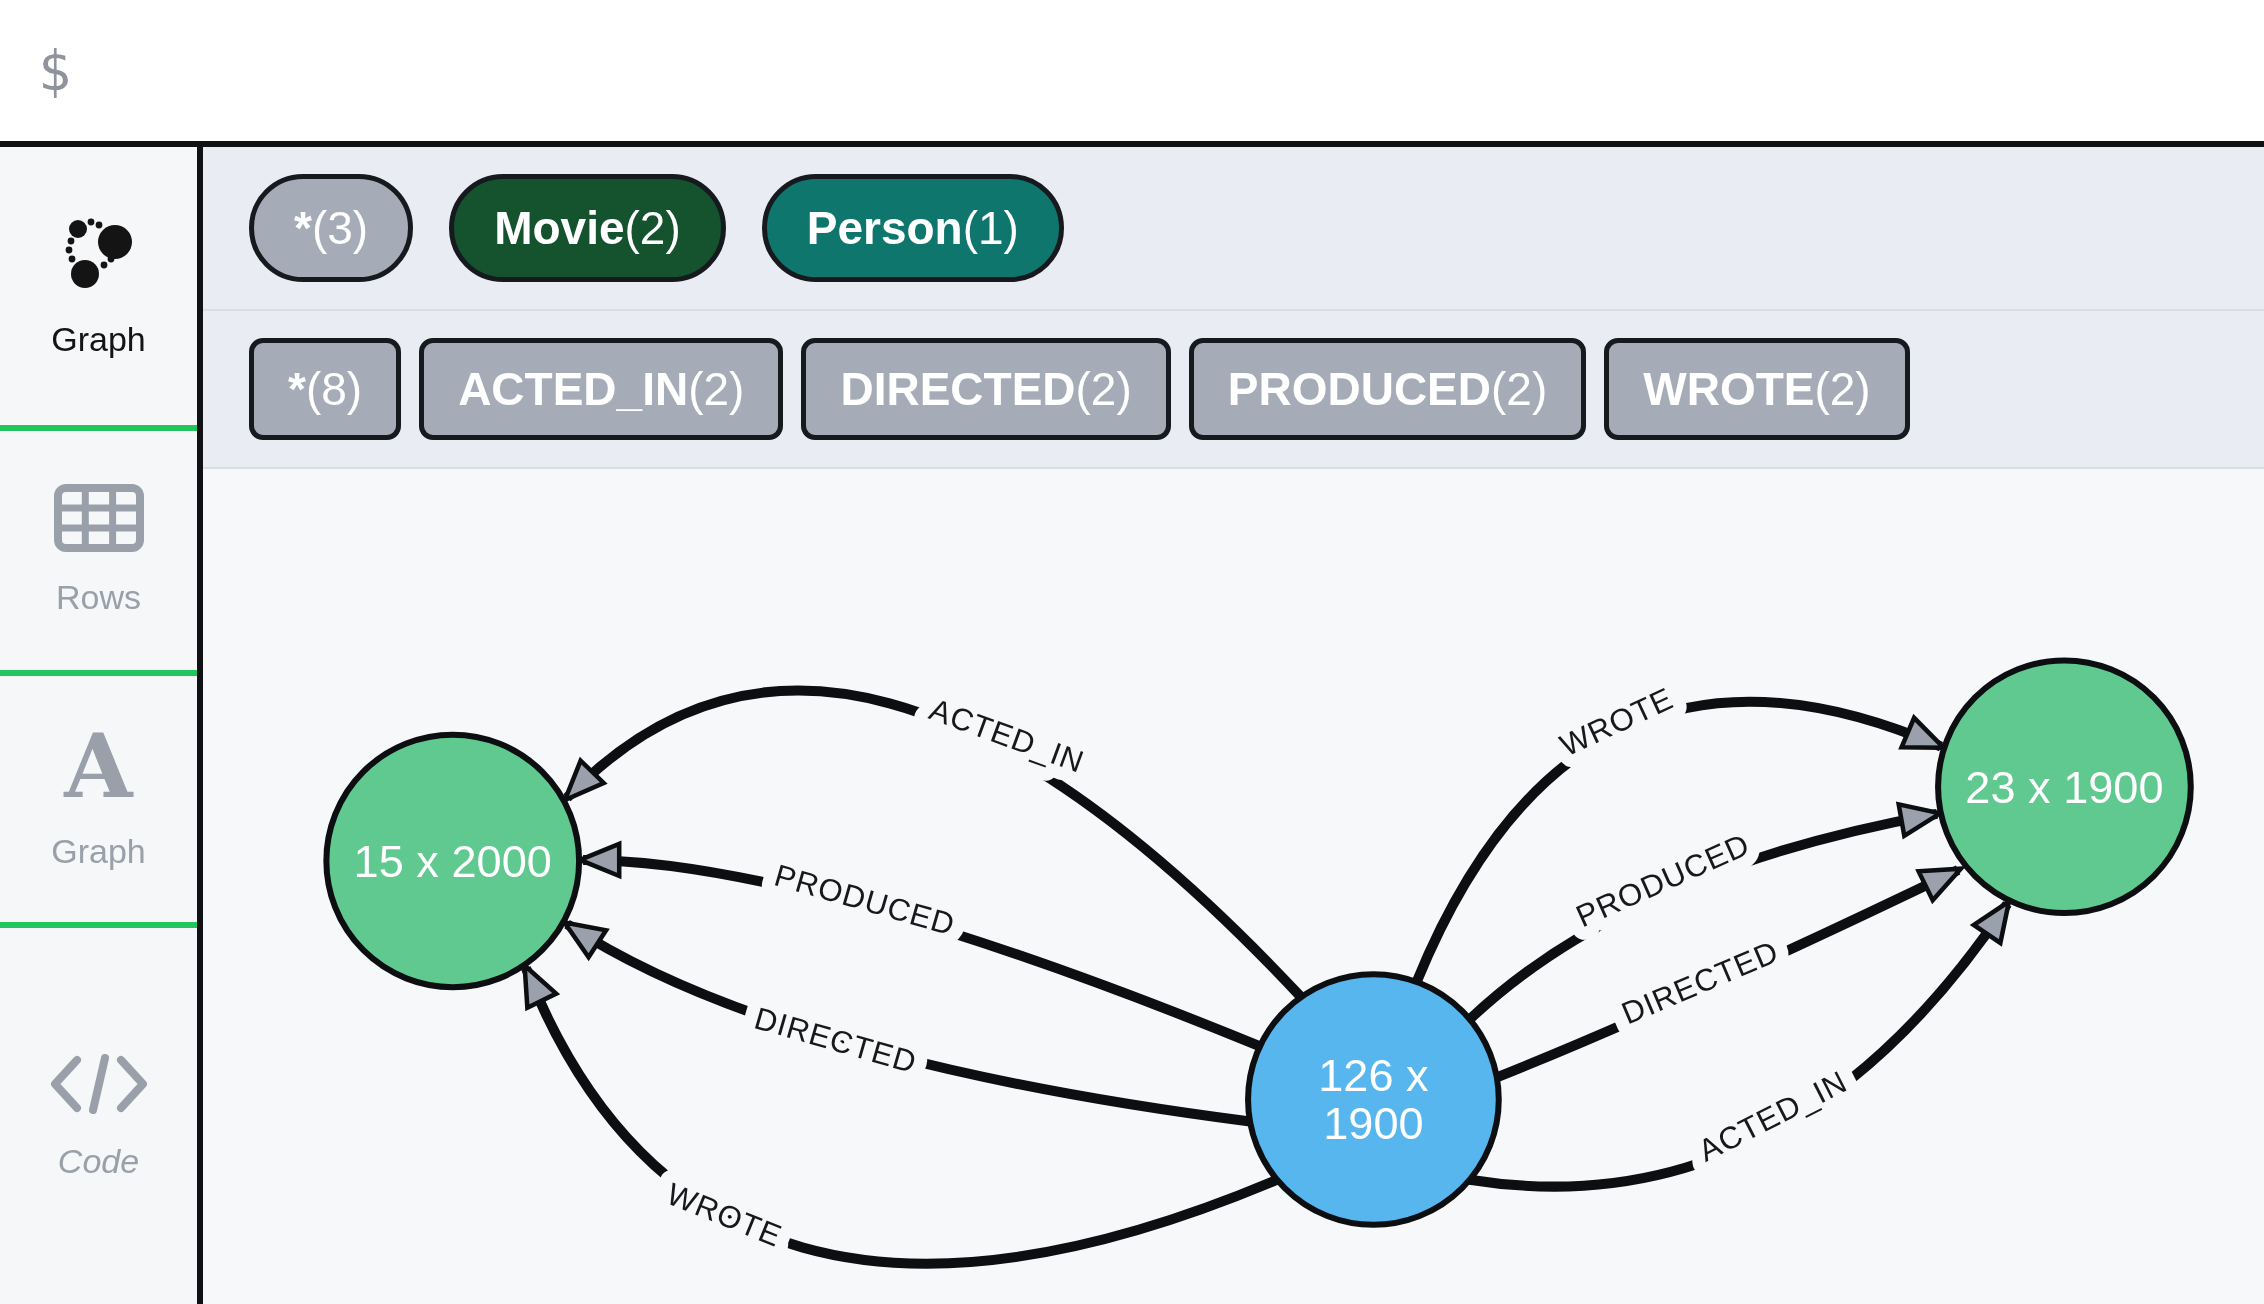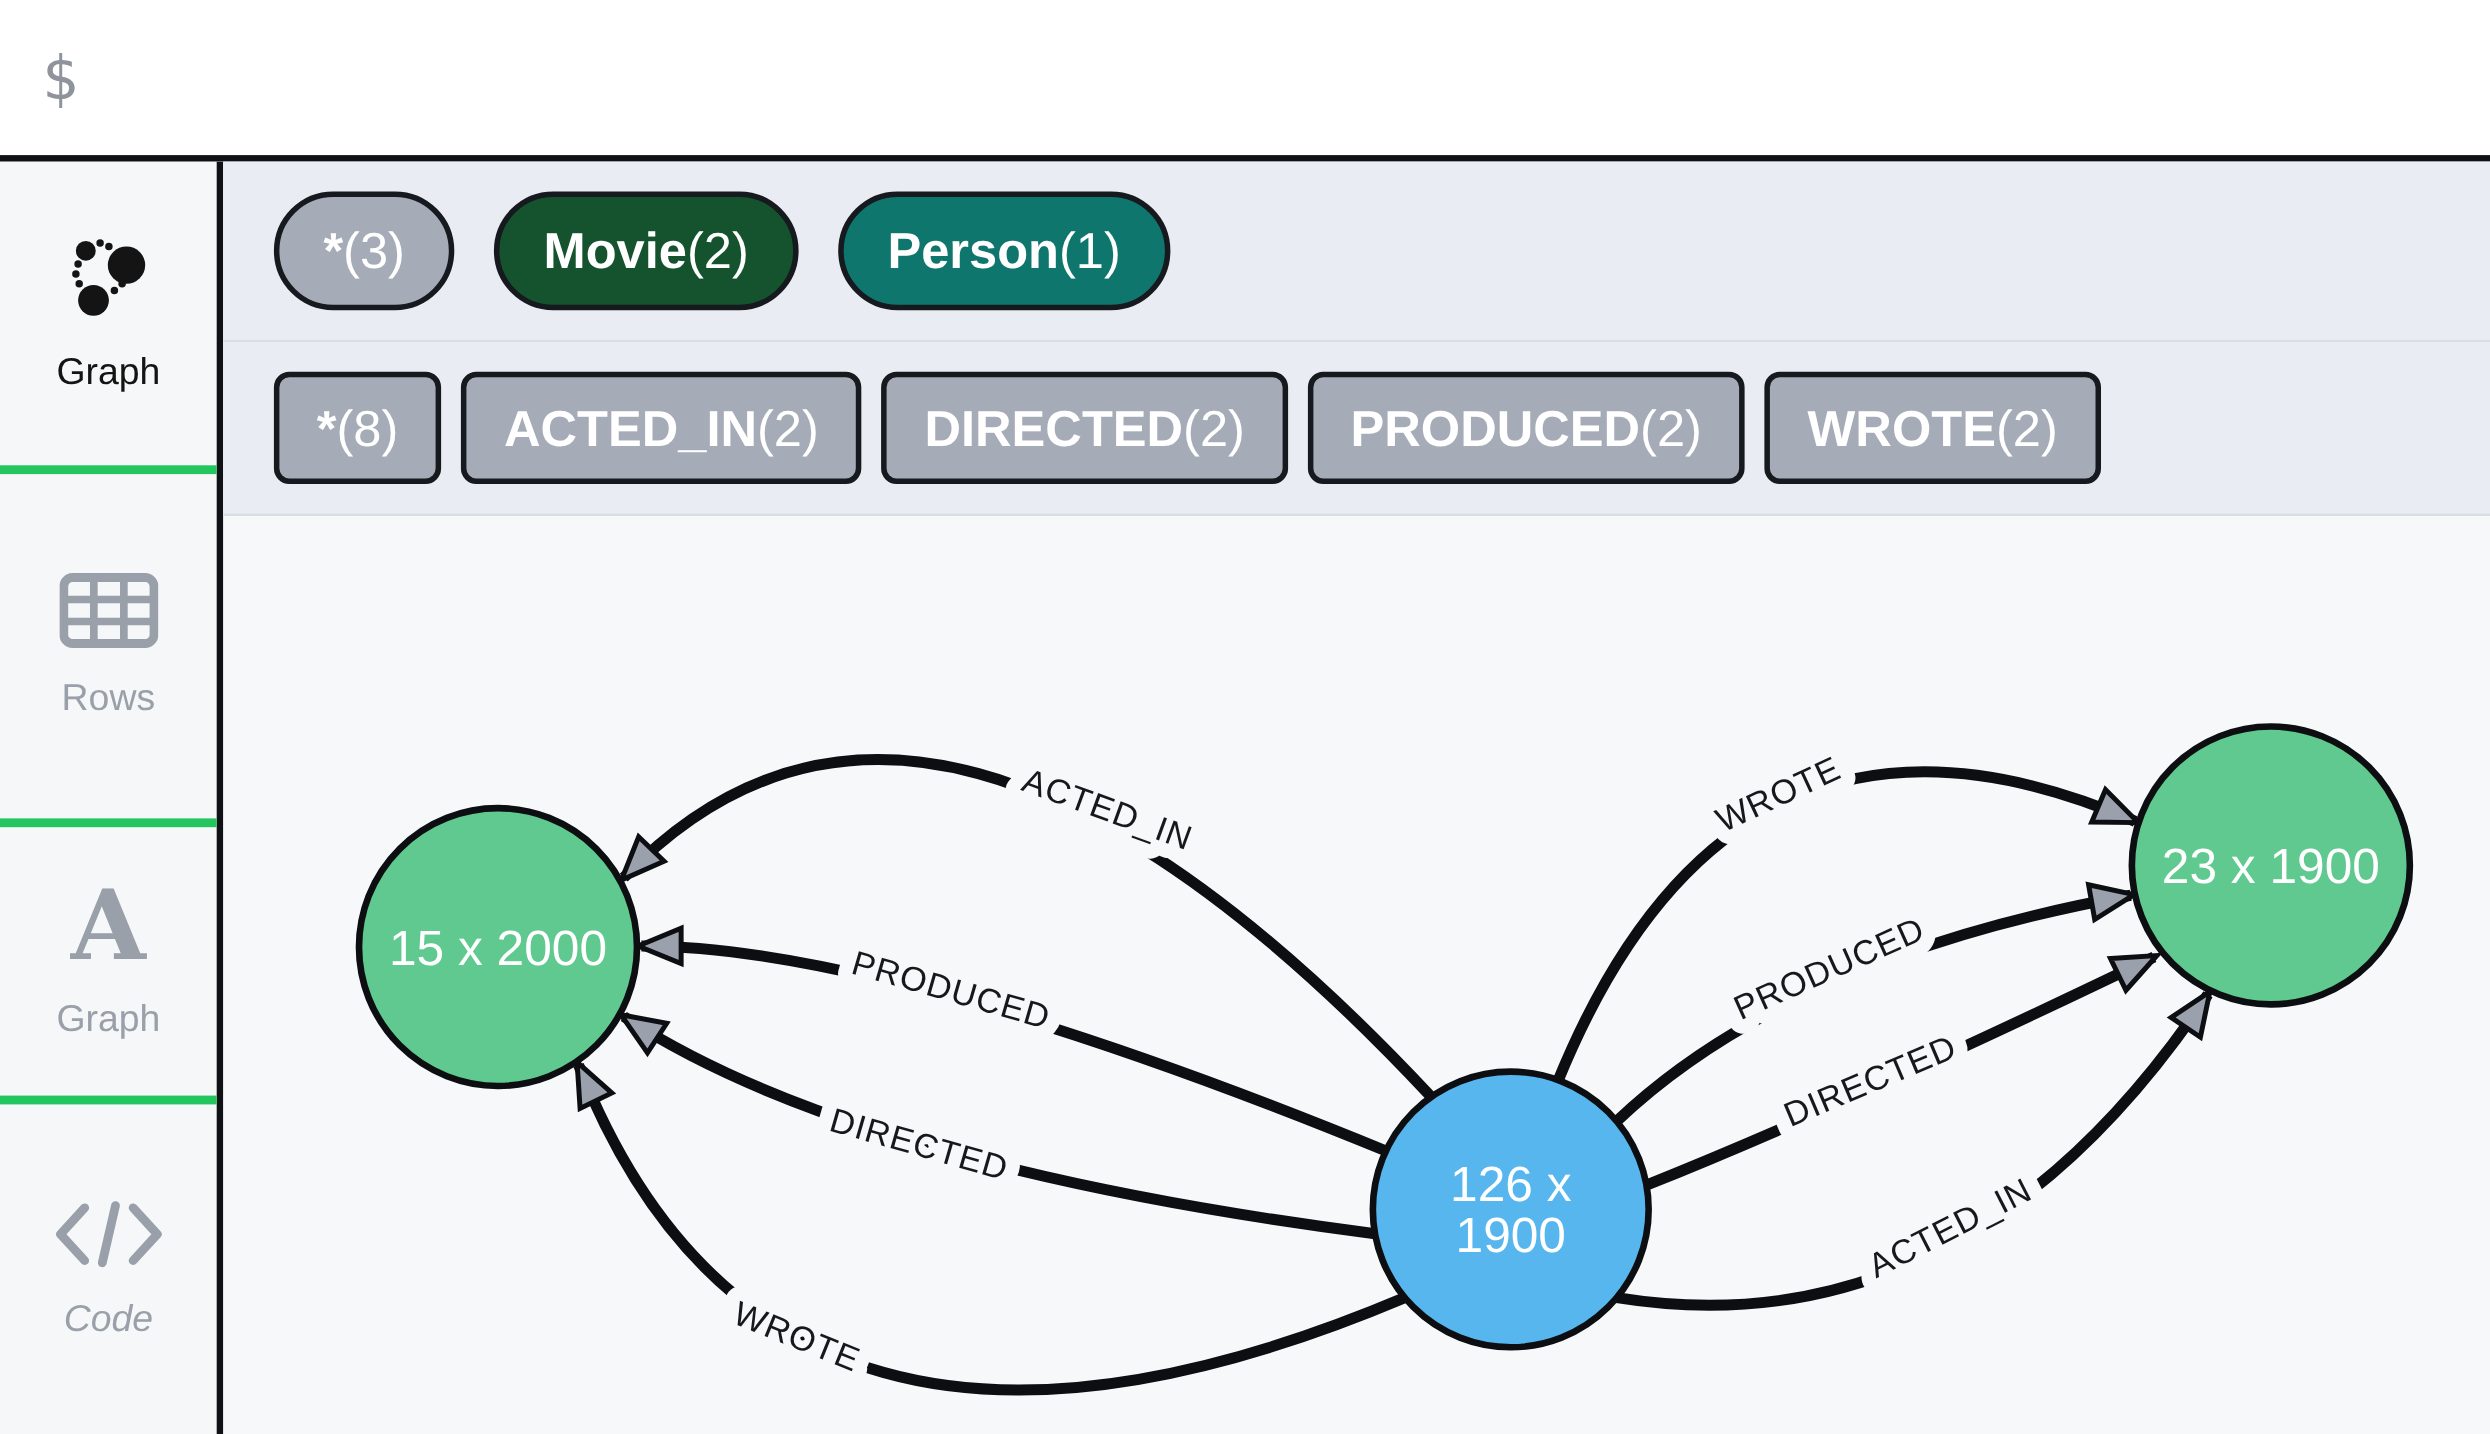--- a/index.html
+++ b/index.html
@@ -14,23 +14,23 @@
                white-space:pre; }
   .prompt { color:#8f949c; margin-right:30px; }
 
   
   .body-row { flex:1; display:flex; min-height:0; }
 
   
   .sidebar { flex:0 0 203px; border-right:6px solid #101114; background:#f6f7f9;
              display:flex; flex-direction:column; }
   .side-tab { display:flex; flex-direction:column; align-items:center; justify-content:center;
-              gap:26px; border-bottom:8px solid #22c55e; color:#99a0a9; cursor:pointer; }
+              gap:26px; border-bottom:6px solid #22c55e; color:#99a0a9; cursor:pointer; }
   .side-tab.t1 { height:284px; }
-  .side-tab.t2 { height:321px; }
+  .side-tab.t2 { height:245px; }
   .side-tab.t3 { height:252px; }
   .side-tab.t4 { flex:1; border-bottom:none;font-style:italic; }
   .side-tab.active { color:#141414; }
   .tab-label { font-size:34px; }
   .icon { display:block; }
   .serif-a { font-family:"DejaVu Serif", serif; font-weight:bold; font-size:88px; line-height:0.9; }
 
   
   .main { flex:1; min-width:0; display:flex; flex-direction:column; background:#f7f8fa; }
   .band { background:#e9ecf2; display:flex; align-items:center; padding-left:46px;

